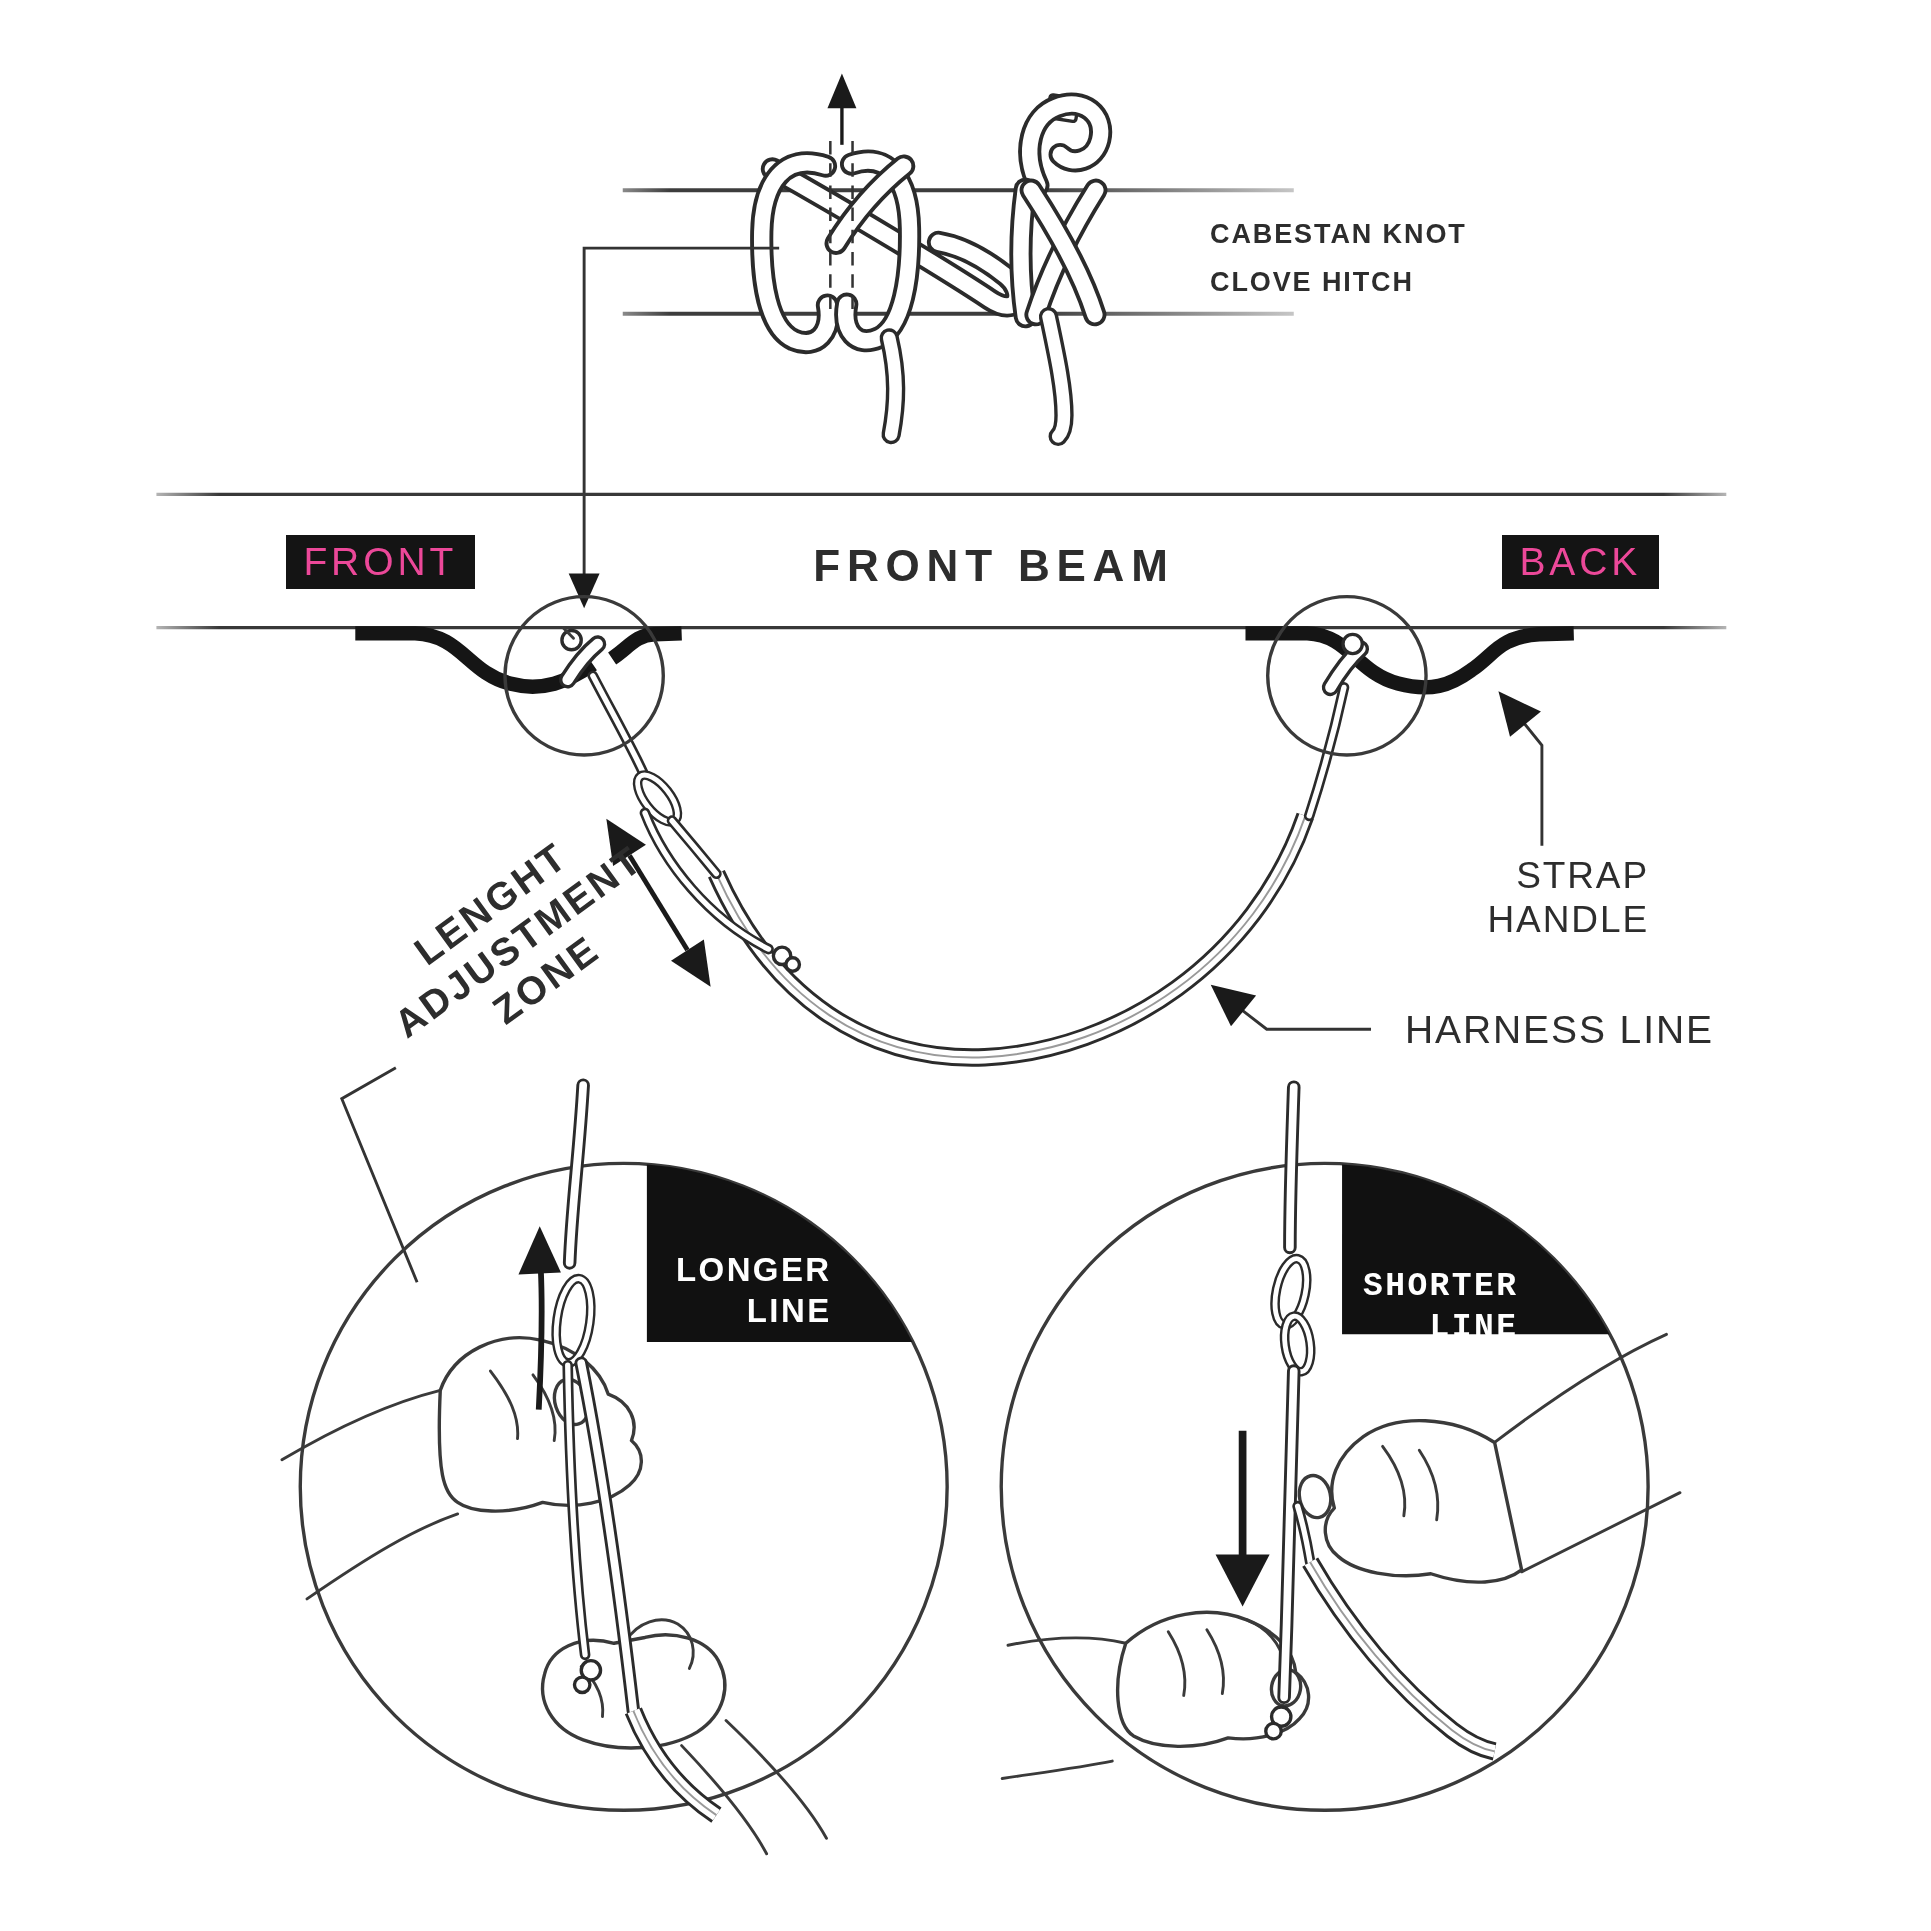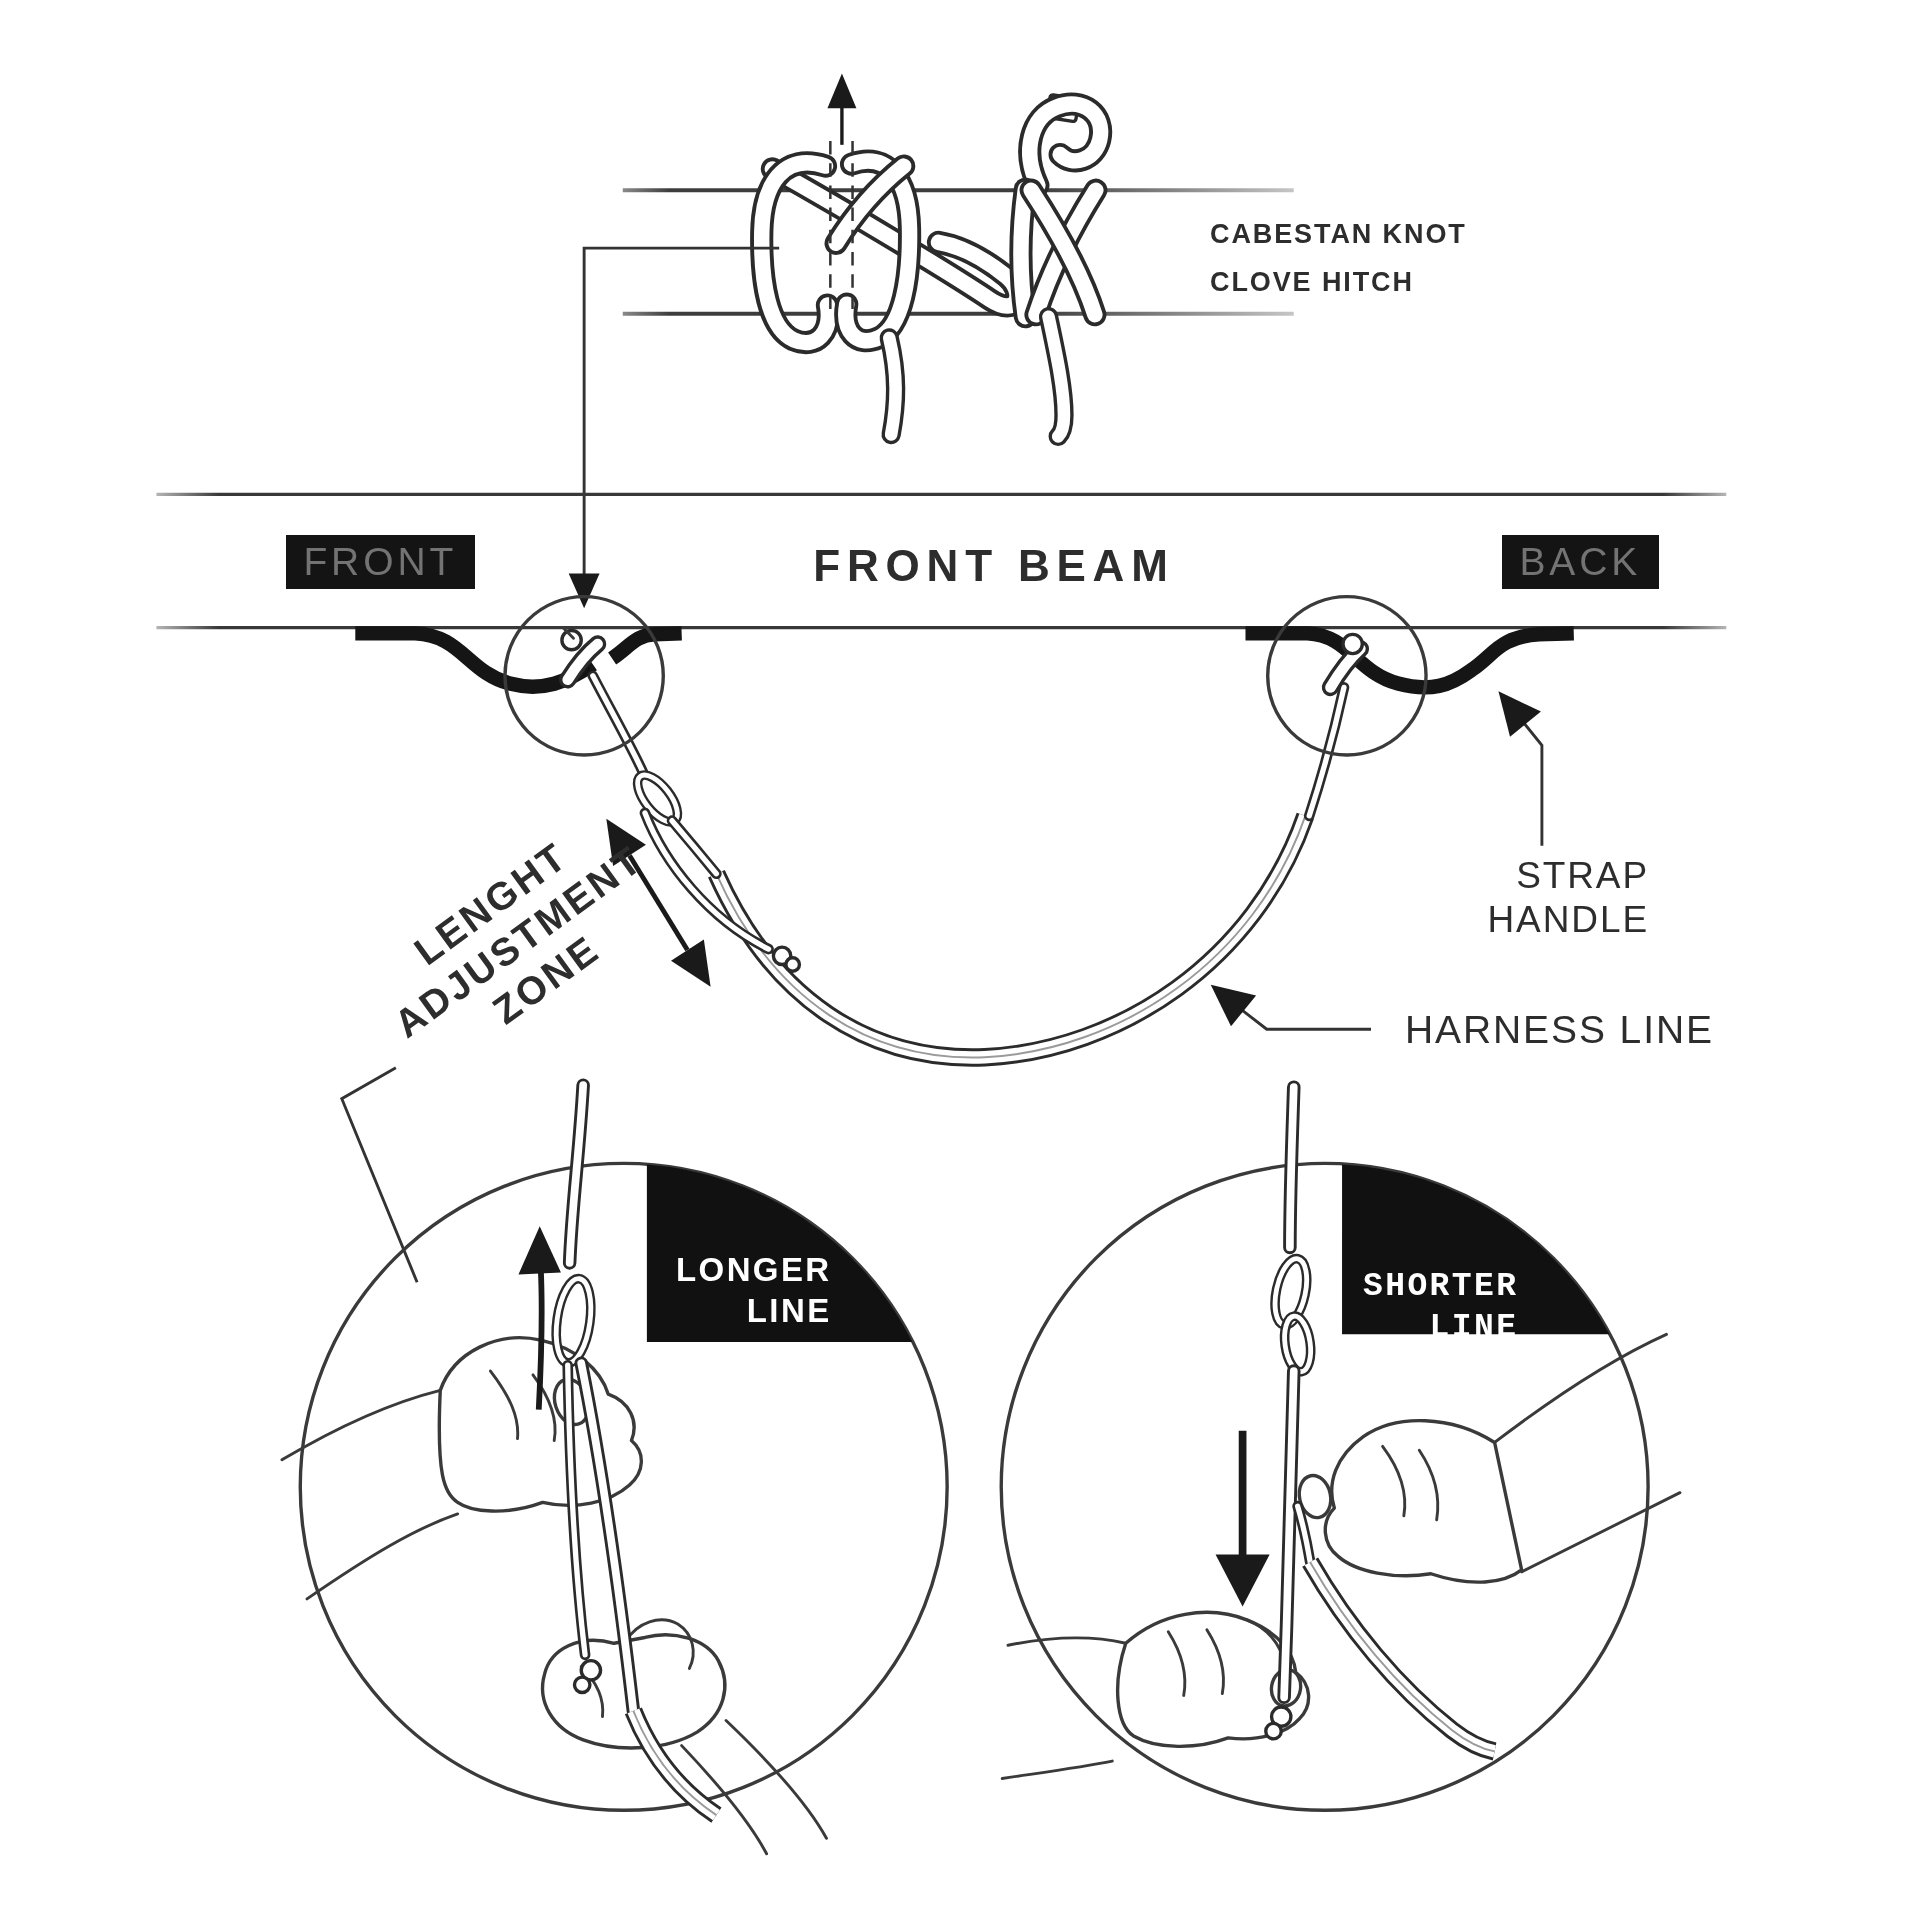--- a/index.html
+++ b/index.html
@@ -4,21 +4,21 @@
 <style>
   html,body{margin:0;padding:0;background:#ffffff;}
   .stage{
     position:relative;width:1931px;height:1931px;background:#ffffff;overflow:hidden;
     font-family:"Liberation Sans","DejaVu Sans",sans-serif;
   }
   .stage svg{position:absolute;left:0;top:0;}
   .lbl{position:absolute;color:#2d2d2d;white-space:pre;z-index:5;}
   .knot-title{left:1170px;top:210px;font-size:27px;font-weight:600;letter-spacing:1.9px;line-height:48px;margin-left:40px;}
   .tagbox{
-    position:absolute;top:535px;height:54px;line-height:54px;background:#141414;color:#737373;
+    position:absolute;top:535px;height:54px;line-height:54px;background:#141414;color:#ec4899;
     font-size:39px;font-weight:500;letter-spacing:3.9px;padding:0 17.4px;z-index:5;
   }
   .tag-front{left:286px;}
   .tag-back{left:1502px;}
   .wing-beam{left:801px;top:541px;width:386px;text-align:center;font-size:44px;font-weight:700;letter-spacing:6.8px;}
   .adj-zone{
     left:311px;top:871px;width:415px;text-align:center;font-size:39px;font-weight:600;letter-spacing:2.9px;
     line-height:47px;transform:rotate(-36deg);
   }
   .strap-handle{left:1437px;top:854px;width:212px;text-align:right;font-size:37px;font-weight:400;letter-spacing:1.9px;line-height:44px;}

